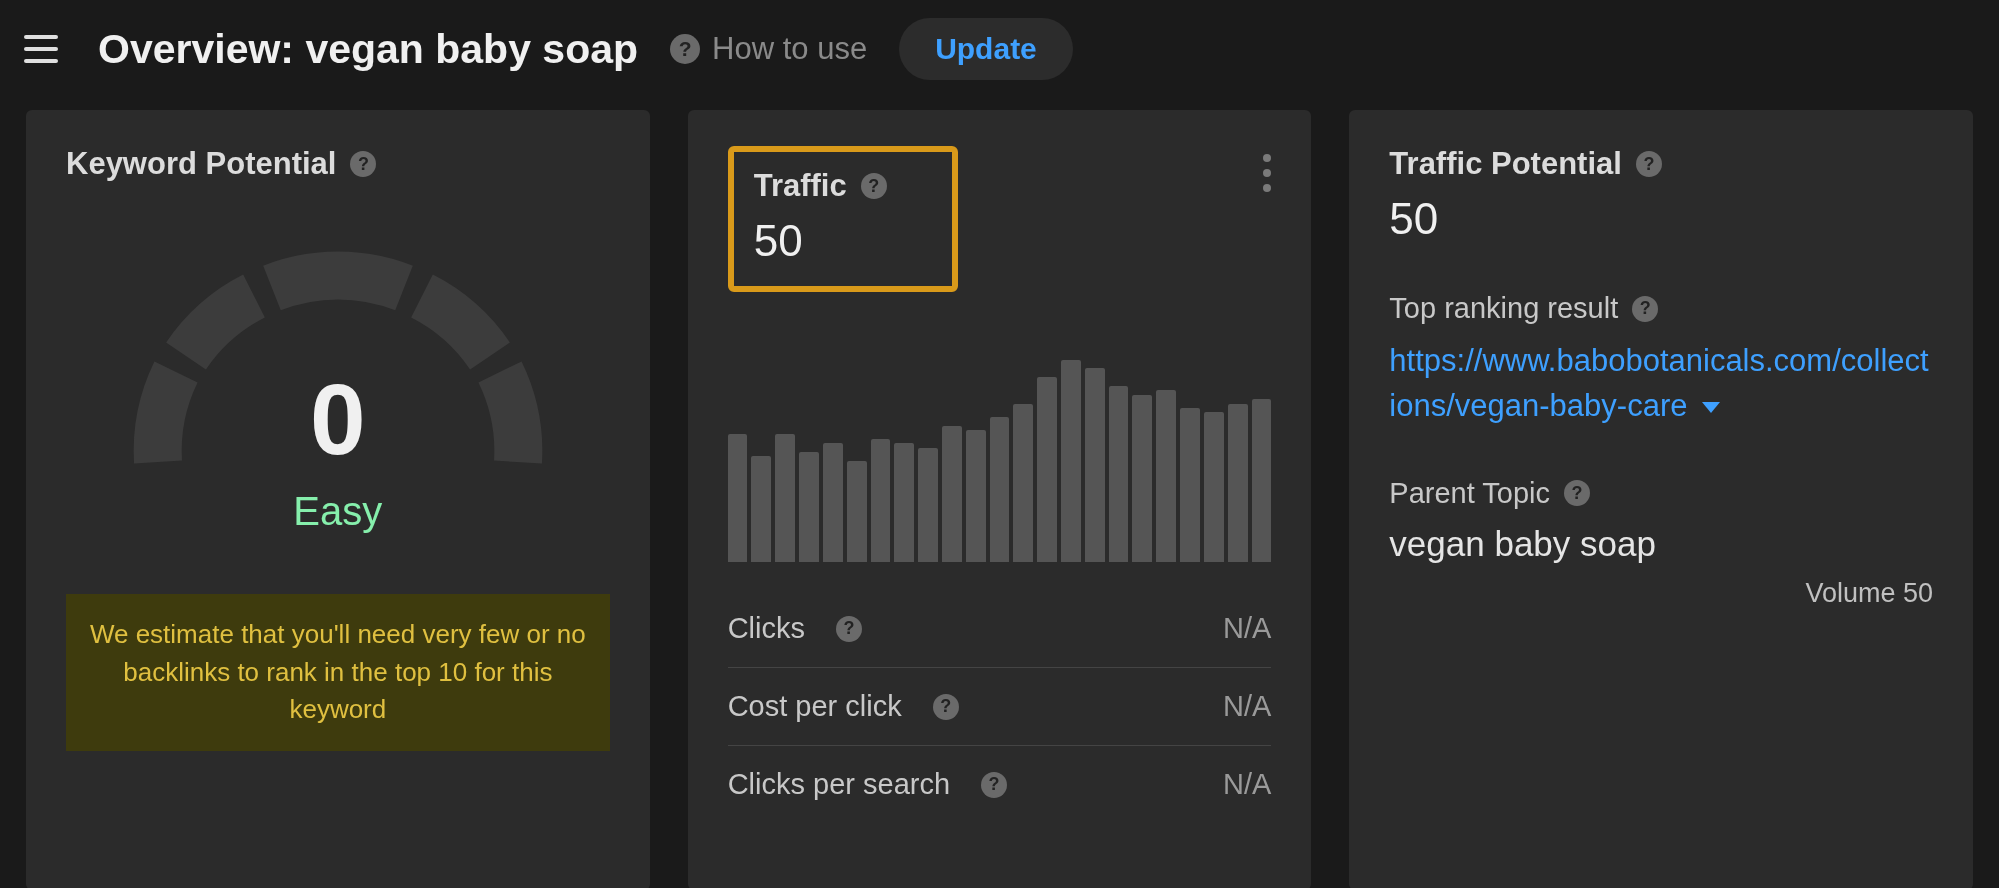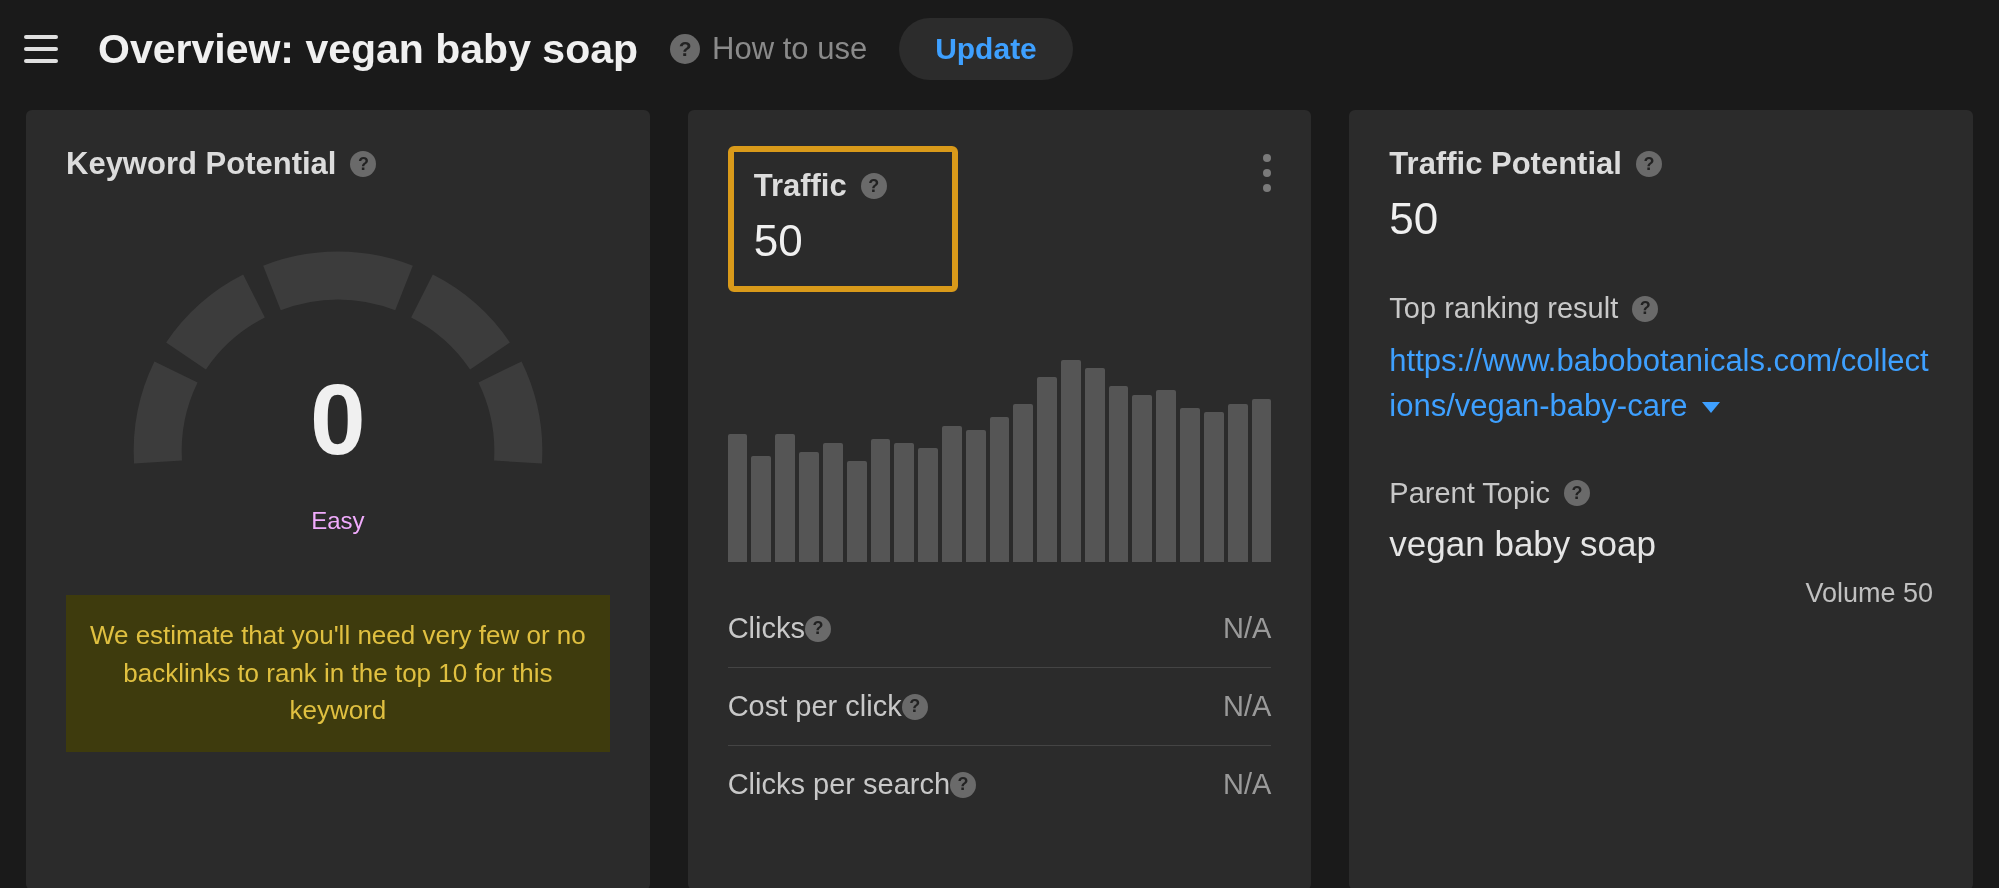--- a/index.html
+++ b/index.html
@@ -95,21 +95,21 @@
 
   
   .gauge-wrap { margin-top: 40px; text-align: center; }
   .gauge { position: relative; width: 440px; height: 260px; margin: 0 auto; }
   .gauge svg { width: 100%; height: 100%; }
   .gauge-value {
     position: absolute; top: 140px; left: 0; right: 0;
     font-size: 100px; font-weight: 600; color: #f0f0f0;
   }
   .gauge-label {
-    font-size: 24px; color: #f0abfc; margin-top: 25px;
+    font-size: 40px; color: #86efac; margin-top: 7px;
   }
   .kd-note {
     margin-top: 60px;
     background: #3e3b0d;
     color: #e0c040;
     font-size: 26px;
     line-height: 1.45;
     padding: 22px 18px;
     text-align: center;
   }
@@ -137,21 +137,21 @@
     flex: 1; background: #555; border-radius: 2px 2px 0 0;
   }
   .metrics { margin-top: 28px; }
   .metric-row {
     display: flex; justify-content: space-between; align-items: center;
     padding: 22px 0;
     border-top: 1px solid #444;
     font-size: 29px;
   }
   .metric-row:first-child { border-top: none; }
-  .metric-label { display: flex; align-items: center; gap: 0; color: #c8c8c8; }
+  .metric-label { display: flex; align-items: center; gap: 31px; color: #c8c8c8; }
   .metric-val { color: #9a9a9a; }
 
   
   .section-title {
     font-size: 29px; color: #c8c8c8;
     display: flex; align-items: center; gap: 14px;
     margin-top: 48px; margin-bottom: 14px;
   }
   .link-url {
     color: #3ea0ff; font-size: 31px; line-height: 1.45;

